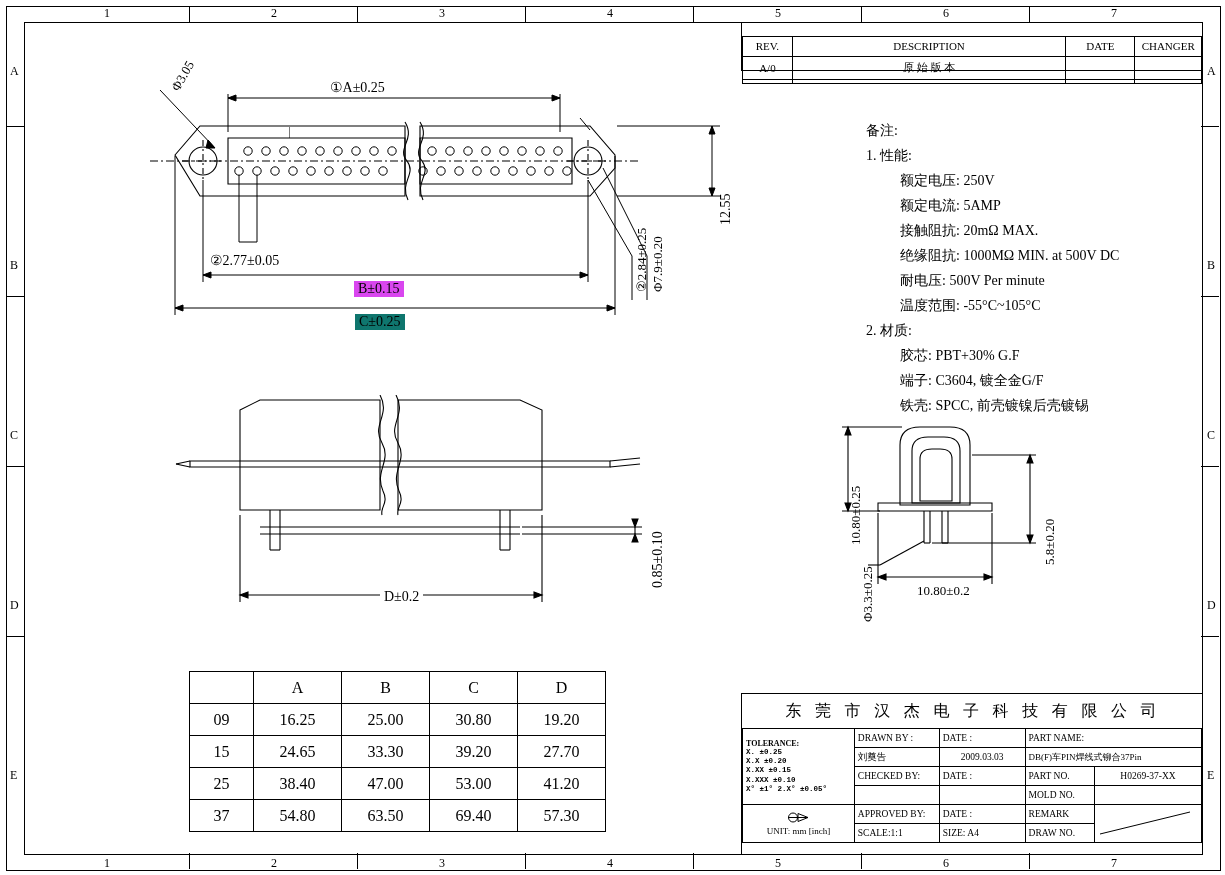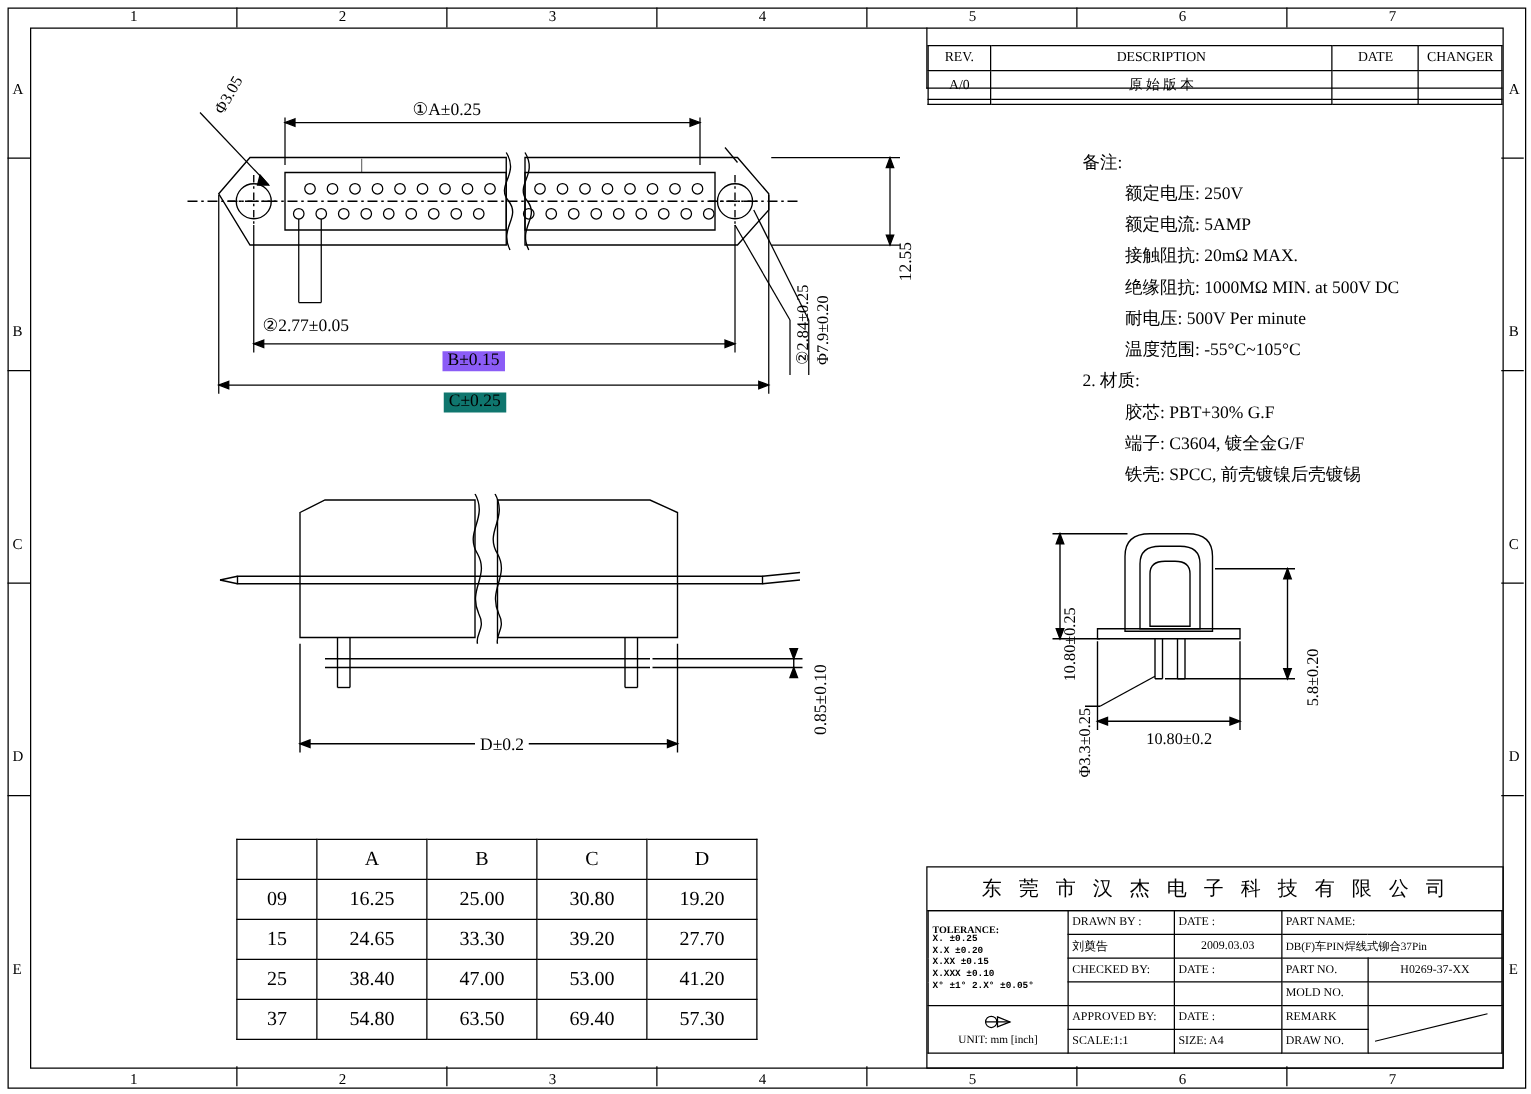--- a/index.html
+++ b/index.html
@@ -123,20 +123,21 @@
         <td class="c2"></td>
         <td class="c3"></td>
         <td class="c4"></td>
       </tr>
     </tbody>
       </table>
   </div>
 
   <div class="notes">
     <div>备注:</div>
+    <div>1. 性能:</div>
     <div class="ind2">额定电压: 250V</div>
     <div class="ind2">额定电流: 5AMP</div>
     <div class="ind2">接触阻抗: 20mΩ MAX.</div>
     <div class="ind2">绝缘阻抗: 1000MΩ MIN. at 500V DC</div>
     <div class="ind2">耐电压: 500V Per minute</div>
     <div class="ind2">温度范围: -55°C~105°C</div>
     <div>2. 材质:</div>
     <div class="ind2">胶芯: PBT+30% G.F</div>
     <div class="ind2">端子: C3604, 镀全金G/F</div>
     <div class="ind2">铁壳: SPCC, 前壳镀镍后壳镀锡</div>
@@ -242,21 +243,21 @@
 
       <line x1="460" y1="58" x2="470" y2="70"></line>
     </g>
     <text x="172" y="78" font-size="11" font-family="Liberation Serif, serif" transform="rotate(-90 172 78)">—</text>
   </svg>
 
   <div class="txt" style="left:168px;top:86px;font-size:13px;transform:rotate(-60deg);transform-origin:0 0;">Φ3.05</div>
   <div class="txt" style="left:330px;top:79px;font-size:14px;">①A±0.25</div>
   <div class="txt rot90" style="left:718px;top:225px;font-size:14px;">12.55</div>
   <div class="txt" style="left:210px;top:252px;font-size:14px;">②2.77±0.05</div>
-  <div class="txt" style="left:354px;top:281px;font-size:14px;background:#8b5cf6;padding:0 4px;">B±0.15</div>
+  <div class="txt" style="left:354px;top:281px;font-size:14px;background:#d946ef;padding:0 4px;">B±0.15</div>
   <div class="txt" style="left:355px;top:314px;font-size:14px;background:#0f766e;padding:0 4px;">C±0.25</div>
   <div class="txt rot90" style="left:634px;top:292px;font-size:13px;">②2.84±0.25</div>
   <div class="txt rot90" style="left:650px;top:292px;font-size:13px;">Φ7.9±0.20</div>
 
   <svg class="abs" style="left:170px;top:395px;" width="520" height="225">
     <g fill="none" stroke="#000" stroke-width="1.1">
 
       <path d="M 70 15 L 90 5 L 210 5 L 210 115 L 70 115 Z"></path>
       <path d="M 228 5 L 350 5 L 372 15 L 372 115 L 228 115 Z"></path>
 

